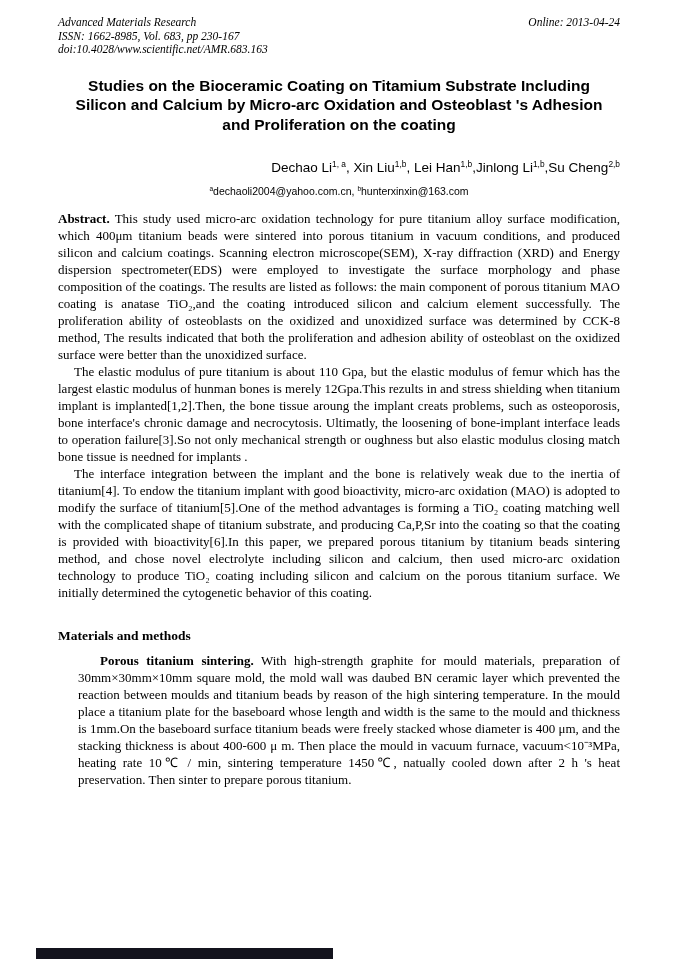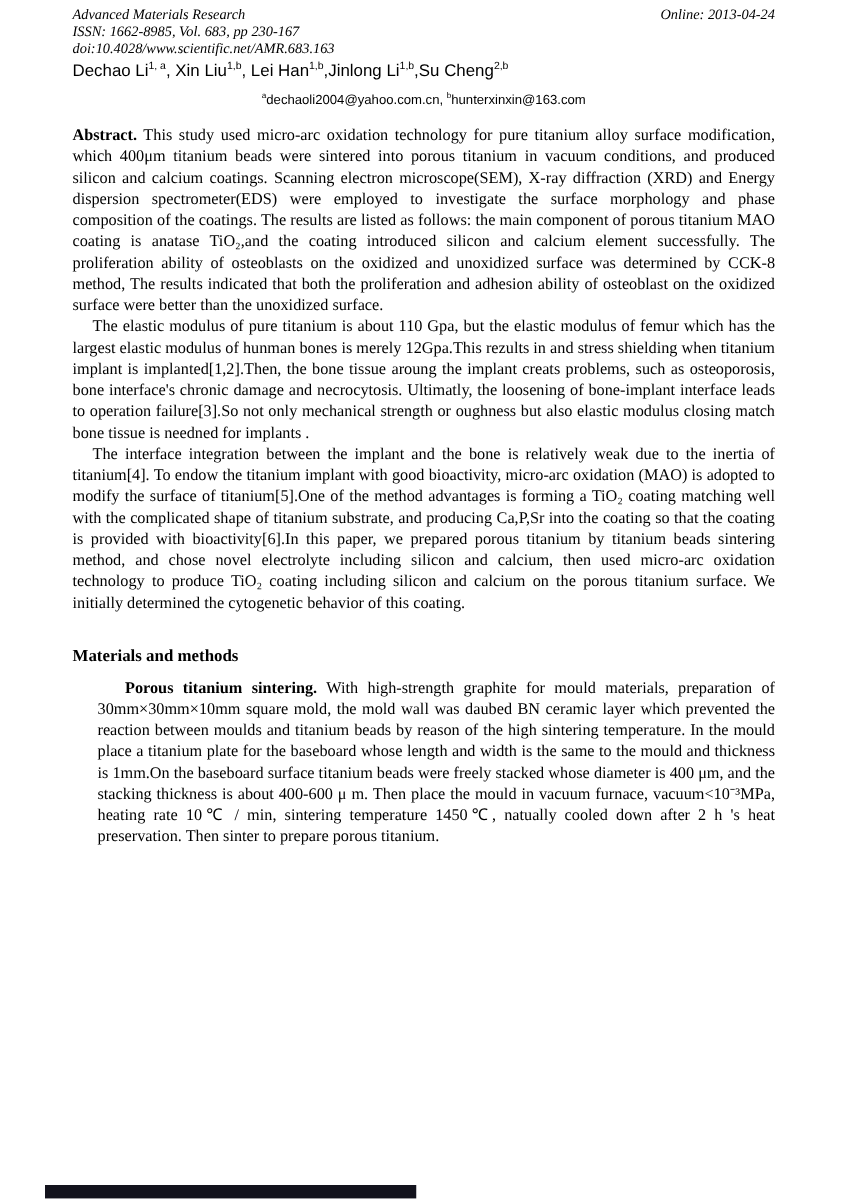--- a/index.html
+++ b/index.html
@@ -3,21 +3,21 @@
 <meta charset="utf-8">
 <style>
   * { margin: 0; padding: 0; box-sizing: border-box; }
   html, body { background: #ffffff; }
   .sheet {
     position: relative;
     width: 678px;
     height: 959px;
     background: #ffffff;
     color: #000000;
-    padding: 6px 58px 0 58px;
+    padding: 16px 58px 0 58px;
     overflow: hidden;
   }
   
   .pub-header {
     font-family: "Liberation Serif", serif;
     font-style: italic;
     font-size: 11.5px;
     line-height: 13.5px;
   }
   .pub-row { display: flex; justify-content: space-between; }
@@ -27,22 +27,22 @@
     font-weight: bold;
     font-size: 15.5px;
     line-height: 19.5px;
     text-align: center;
     margin: 19px auto 0 auto;
     max-width: 545px;
   }
   .authors {
     font-family: "Liberation Sans", sans-serif;
     font-size: 13.5px;
-    text-align: left;
-    margin-top: 2px;
+    text-align: right;
+    margin-top: 26px;
   }
   sup { font-size: 0.62em; line-height: 0; }
   .affil {
     font-family: "Liberation Sans", sans-serif;
     font-size: 11.5px;
     text-align: center;
     margin-top: 10px;
   }
   .emails {
     font-family: "Liberation Sans", sans-serif;
@@ -92,20 +92,21 @@
 
   <header class="pub-header">
     <div class="pub-row">
       <span>Advanced Materials Research</span>
       <span>Online: 2013-04-24</span>
     </div>
     <div>ISSN: 1662-8985, Vol. 683, pp 230-167</div>
     <div>doi:10.4028/www.scientific.net/AMR.683.163</div>
   </header>
 
+  <h1 class="title">Studies on the Bioceramic Coating on Titamium Substrate Including Silicon and Calcium by Micro-arc Oxidation and Osteoblast 's Adhesion and Proliferation on the coating</h1>
 
   <p class="authors"><span>Dechao Li</span><sup>1, a</sup><span>, </span><span>Xin Liu</span><sup>1,b</sup><span>, </span><span>Lei Han</span><sup>1,b</sup><span>,</span><span>Jinlong Li</span><sup>1,b</sup><span>,</span><span>Su Cheng</span><sup>2,b</sup></p>
 
 
 
   <p class="emails"><sup>a</sup><span>dechaoli2004@yahoo.com.cn, </span><sup>b</sup><span>hunterxinxin@163.com</span></p>
 
 
   <p class="para abstract"><span class="bold-inline">Abstract.</span><span> This study used micro-arc oxidation technology for pure titanium alloy surface modification, which 400μm titanium beads were sintered into porous titanium in vacuum conditions, and produced silicon and calcium coatings. Scanning electron microscope(SEM), X-ray diffraction (XRD) and Energy dispersion spectrometer(EDS) were employed to investigate the surface morphology and phase composition of the coatings. The results are listed as follows: the main component of porous titanium MAO coating is anatase TiO₂,and the coating introduced silicon and calcium element successfully. The proliferation ability of osteoblasts on the oxidized and unoxidized surface was determined by CCK-8 method, The results indicated that both  the proliferation and adhesion ability of osteoblast on the oxidized surface were better than the unoxidized surface.</span></p>
 

